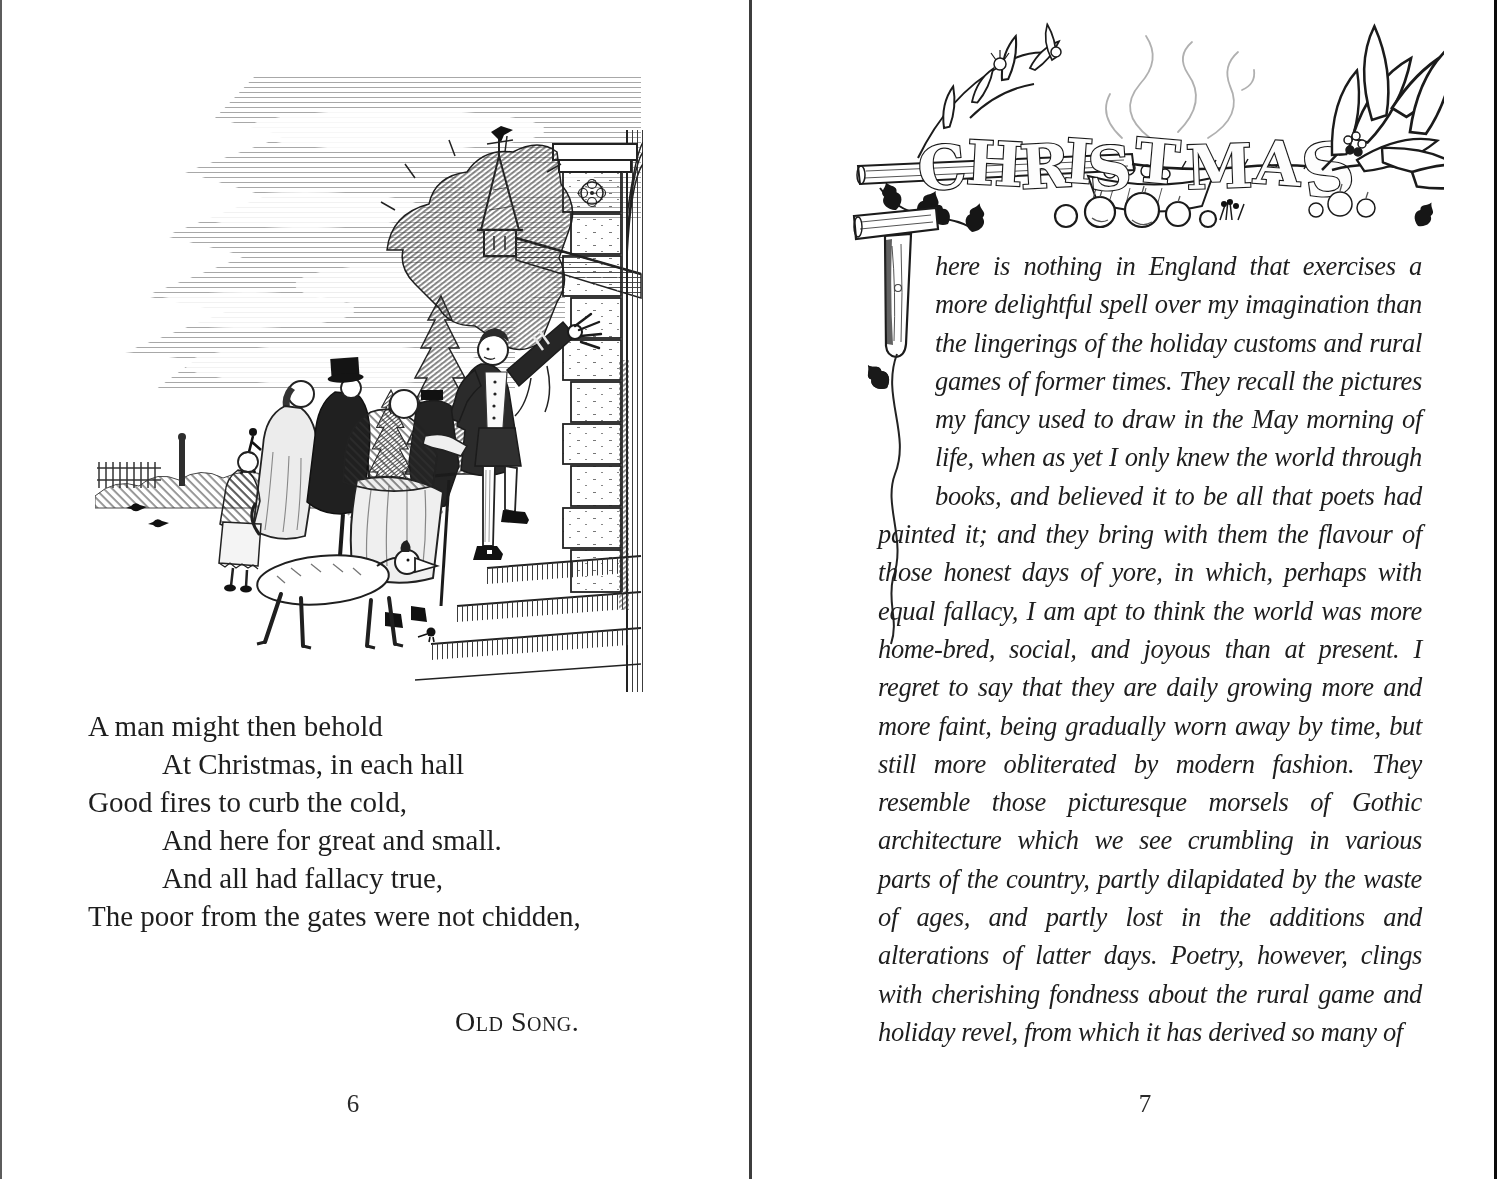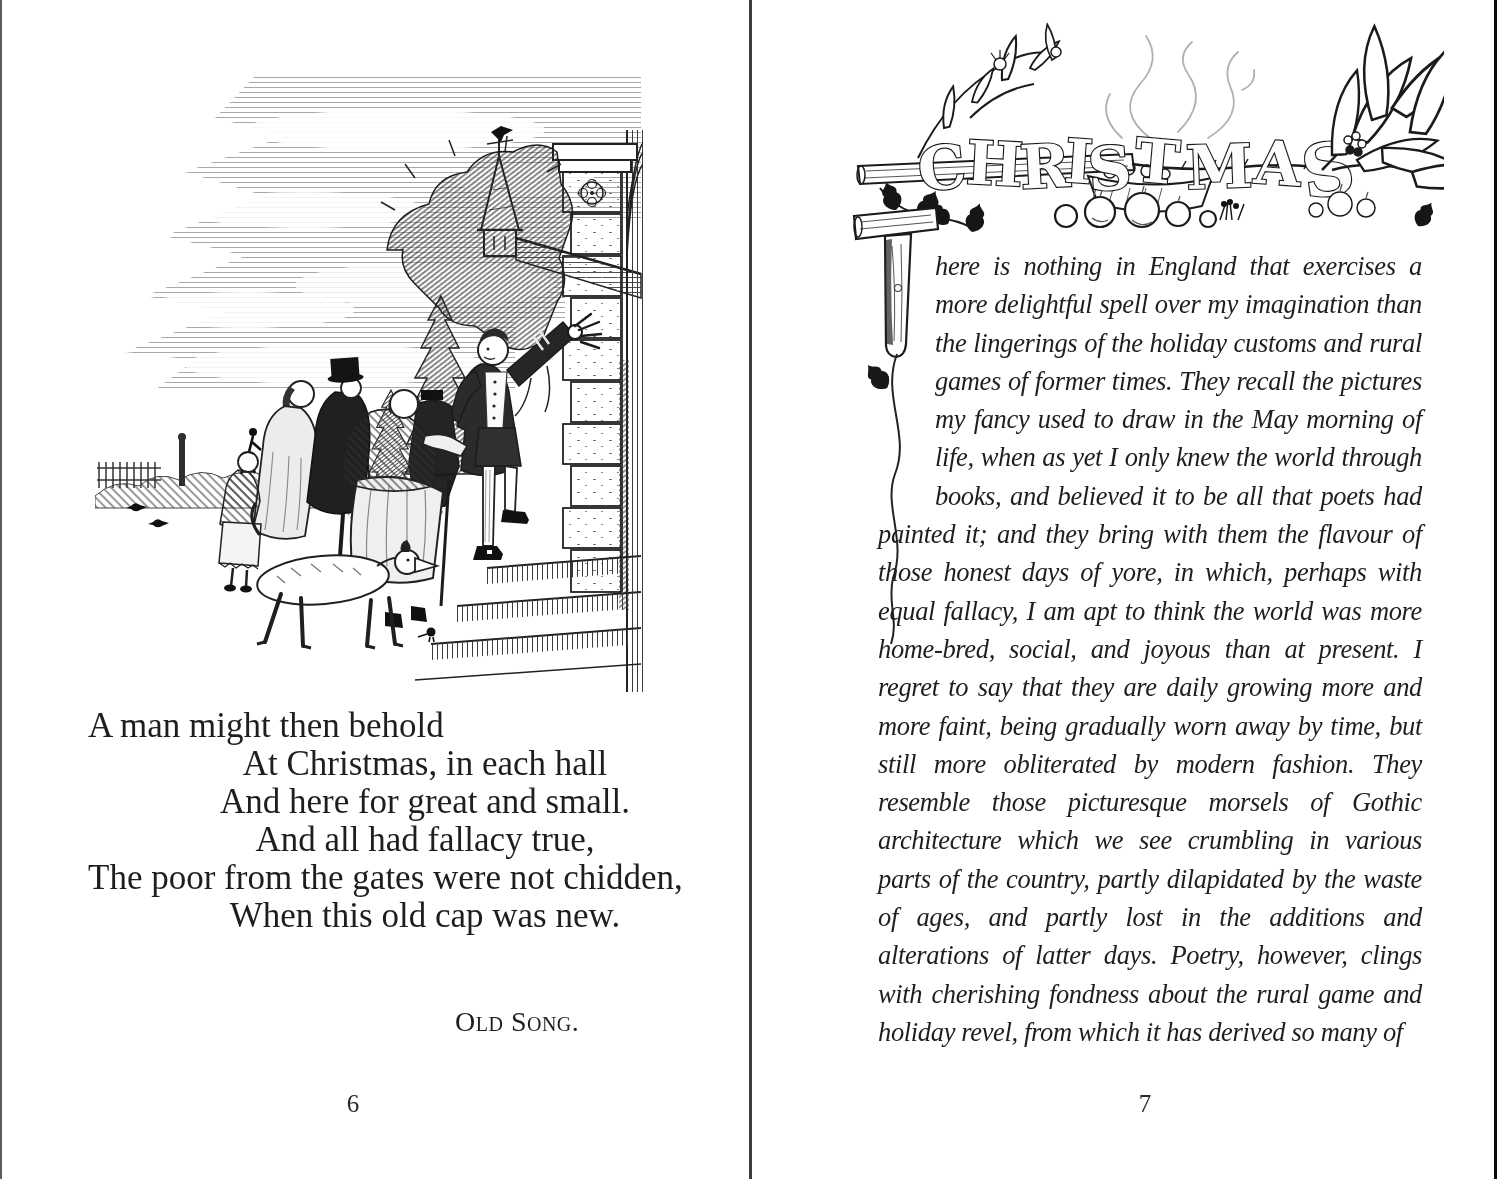--- a/index.html
+++ b/index.html
@@ -10,23 +10,23 @@
   }
   .edge{position:absolute;top:0;height:100%;}
   .edge-left{left:0;width:2px;background:#5c5c5c;}
   .edge-center{left:749px;width:3px;background:#3d3d3d;}
   .edge-right{left:1494px;width:3px;background:#0a0a0a;}
 
   .illus{position:absolute;left:95px;top:60px;width:548px;height:632px;}
   .header-art{position:absolute;left:852px;top:20px;width:592px;height:222px;}
   .tivy{position:absolute;left:851px;top:196px;width:90px;height:452px;}
 
-  .poem{position:absolute;left:88px;top:707px;width:600px;font-size:35px;line-height:38px;}
+  .poem{position:absolute;left:88px;top:707px;width:600px;font-size:29px;line-height:38px;}
   .poem .pline{white-space:nowrap;}
-  .poem .indent{padding-left:74px;text-align:center;}
+  .poem .indent{padding-left:74px;}
   .attribution{position:absolute;left:455px;top:1006px;font-size:28px;font-variant:small-caps;letter-spacing:.5px;text-align:right;}
 
   .bodytext{
     position:absolute;left:878px;top:247px;width:544px;
     font-size:26.5px;line-height:38.3px;text-align:justify;letter-spacing:-.35px;font-style:italic;
   }
   .dropfloat{float:left;width:57px;height:230px;}
 
   .pagenum{position:absolute;top:1090px;width:34px;font-size:25px;text-align:center;color:#2a2a2a;}
   .pn-left{left:336px;}
@@ -245,24 +245,24 @@
 
     <g>
       <circle cx="336" cy="572" r="4.5" fill="#111"></circle>
       <path d="M332,574 l-9,3 M335,577 l-1,5 M338,577 l1,5" stroke="#111" stroke-width="1.6"></path>
     </g>
   </svg>
 
   <div class="poem">
     <div class="pline">A man might then behold</div>
     <div class="pline indent">At Christmas, in each hall</div>
+    <div class="pline">Good fires to curb the cold,</div>
     <div class="pline indent">And here for great and small.</div>
     <div class="pline indent">And all had fallacy true,</div>
     <div class="pline">The poor from the gates were not chidden,</div>
-    <div class="pline indent">When this old cap was new.</div>
   </div>
   <div class="attribution">Old Song.</div>
   <div class="pagenum pn-left">6</div>
 
   <div class="edge edge-center"></div>
 
   <svg class="header-art" viewBox="0 0 592 222" role="img" aria-label="Chapter heading: the word CHRISTMAS built of rustic twig letters among rose sprays, laurel leaves, apples, a smoking bowl and ivy">
     <defs>
       <path id="hl1" d="M0,0 Q10,-16 26,-20 Q18,-6 4,2 Z"></path>
       <path id="hl2" d="M0,0 Q16,-30 40,-38 Q30,-12 8,4 Z"></path>

